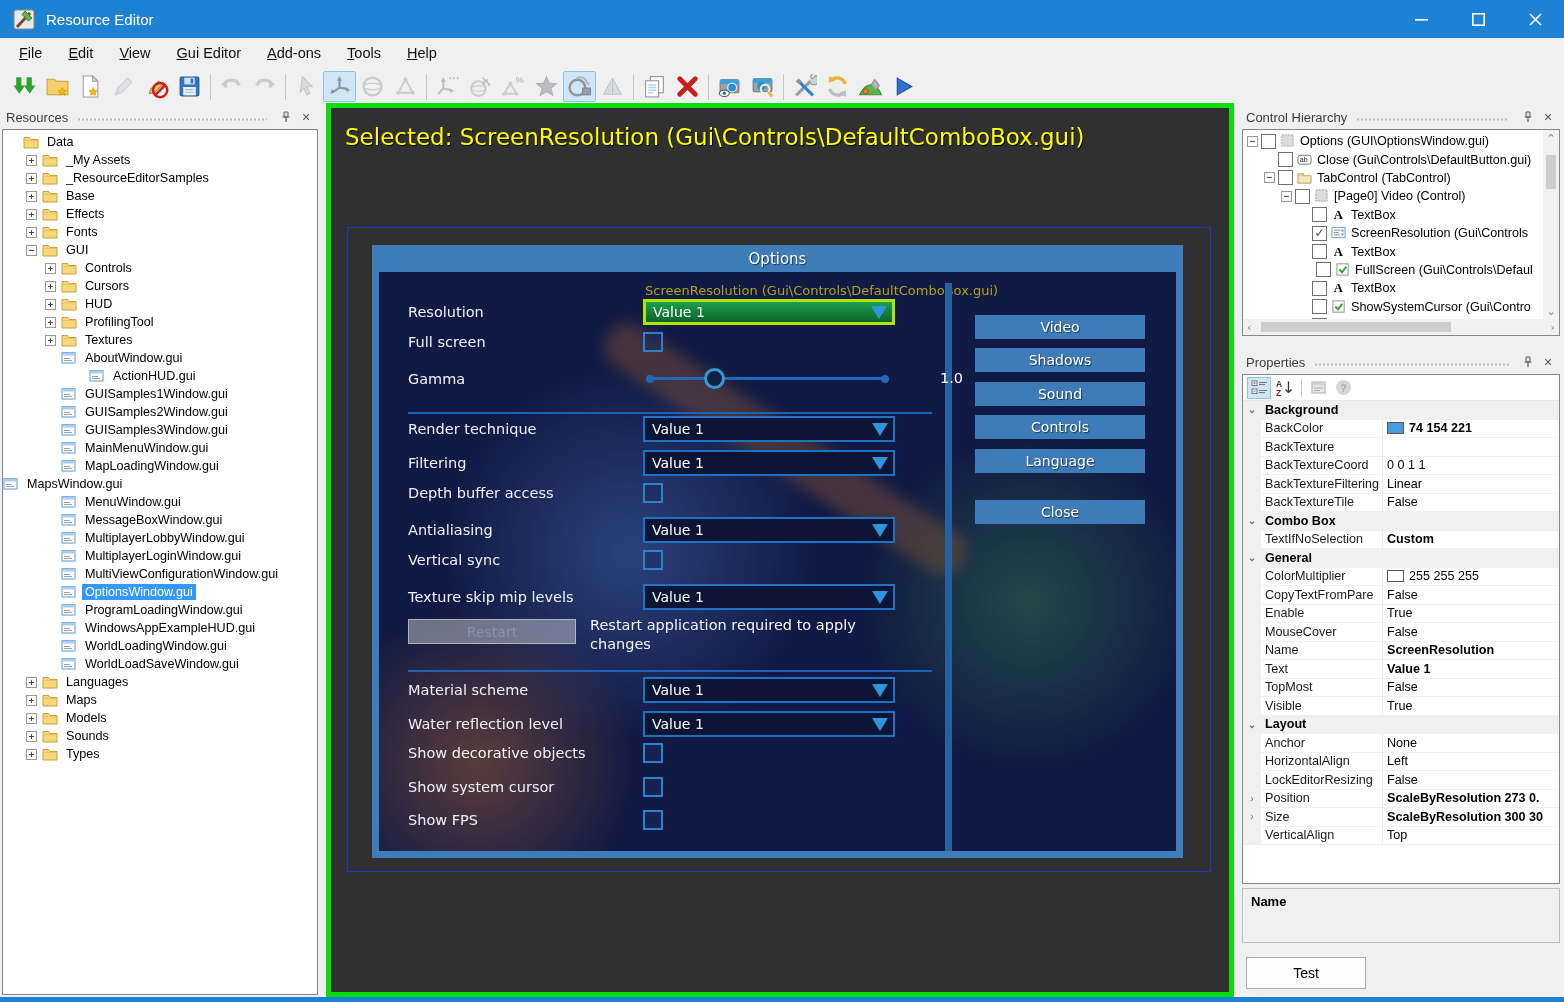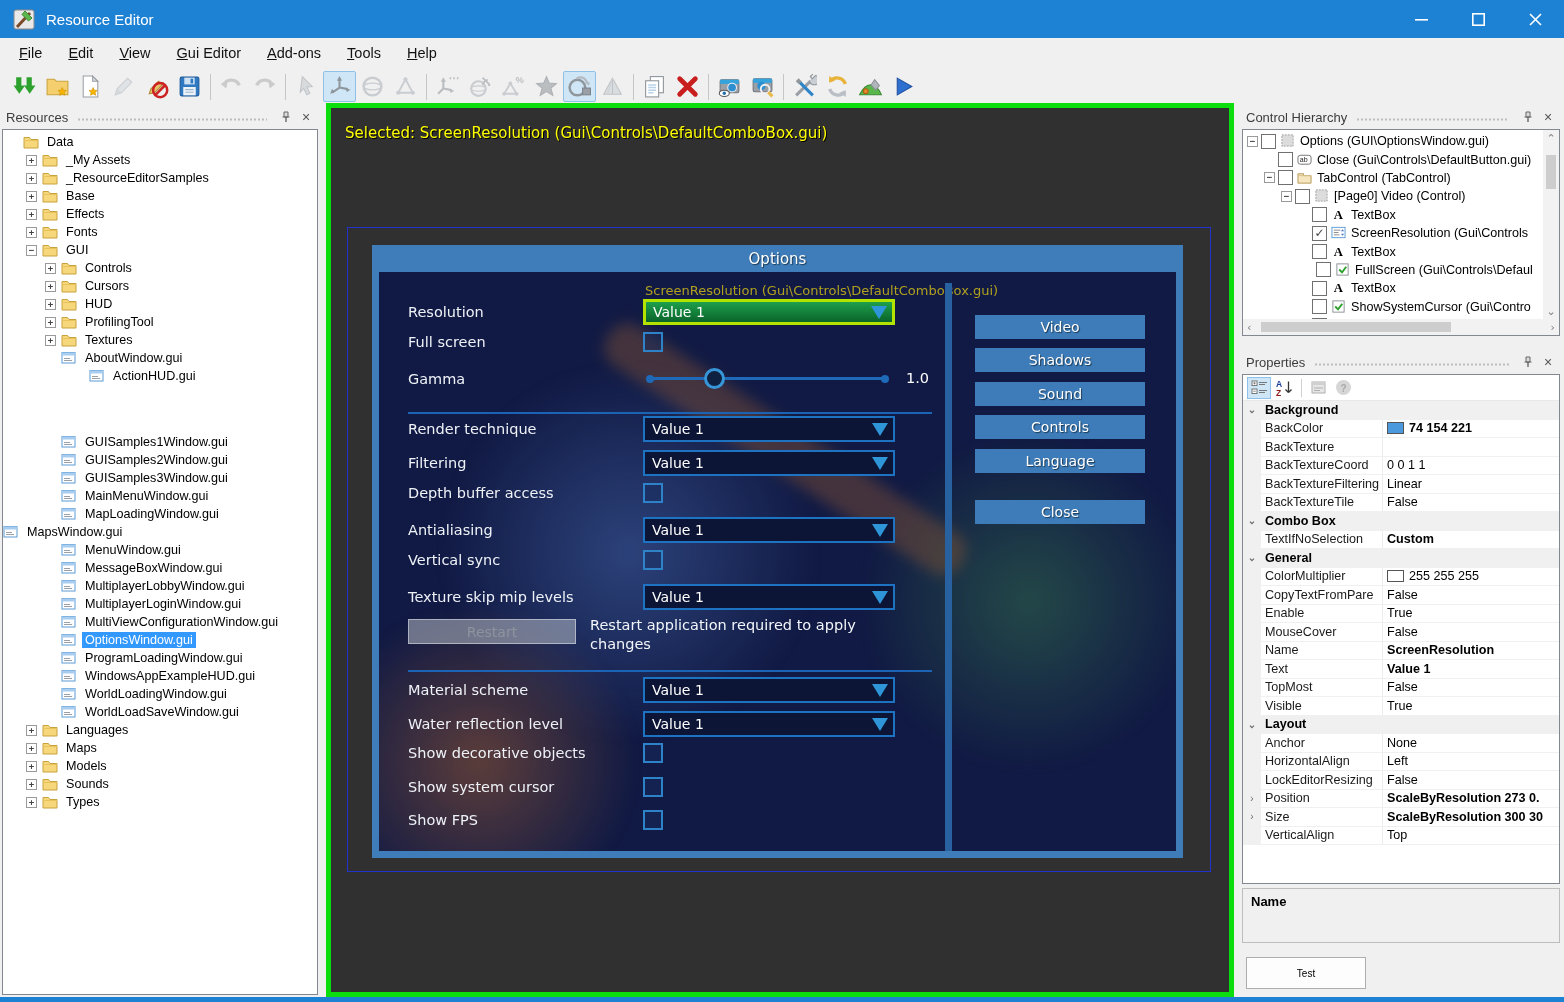--- a/index.html
+++ b/index.html
@@ -45,21 +45,21 @@
   .trow { height:18px; display:flex; align-items:center; font-size:12.6px; color:#000; white-space:nowrap; }
   .texp { width:11px; height:11px; min-width:11px; border:1px solid #9a9a9a; background:#fff;
           font:bold 9px/9px "DejaVu Sans Mono", monospace; text-align:center; color:#444; margin-right:5px; }
   .ticon { width:16px; height:14px; min-width:16px; margin-right:5px; }
   .tlabel { padding:1px 3px; }
   .tlabel.selected { background:#3399ff; color:#fff; }
 
   
   .canvas { position:absolute; left:326px; top:103px; width:908px; height:894px;
             background:#303030; border:5px solid #0cdd0c; }
-  .sel-label { position:absolute; left:14px; top:16px; color:#ffff00; font-size:15px;
+  .sel-label { position:absolute; left:14px; top:16px; color:#ffff00; font-size:23px;
                font-family:"DejaVu Sans", sans-serif; text-shadow:1px 1px 0 #000; }
   .sel-rect { position:absolute; left:16px; top:119px; width:864px; height:645px;
               border:1px solid #2233cc; }
   .gdialog { position:absolute; left:41px; top:137px; width:811px; height:613px; background:#3e7db9; }
   .gdialog-title { height:27px; display:flex; align-items:center; justify-content:center; color:#fff;
                    font:15px "DejaVu Sans", sans-serif; text-shadow:1px 1px 1px rgba(0,0,0,.55); }
   .gdialog-body { position:absolute; left:7px; right:7px; top:27px; bottom:7px; background:#111a44; overflow:hidden; }
   .blob { position:absolute; border-radius:50%; filter:blur(7px); }
   .blob.b1 { left:60px; top:90px;  width:380px; height:380px; background:radial-gradient(circle,rgba(78,116,190,.45),rgba(78,116,190,0) 70%); }
   .blob.b2 { left:-60px; top:330px; width:320px; height:320px; background:radial-gradient(circle,rgba(205,115,45,.40),rgba(205,115,45,0) 70%); }
@@ -79,21 +79,21 @@
   .gsep { position:absolute; left:29px; width:524px; height:2px; background:#1b63b5; }
   .vdivider { position:absolute; left:566px; top:11px; width:7px; height:580px; background:#27619f; }
   .side-btn { position:absolute; left:596px; width:170px; height:24px; background:#3d7cb8;
               color:#fff; font:14px "DejaVu Sans", sans-serif; display:flex; align-items:center;
               justify-content:center; text-shadow:1px 1px 1px rgba(0,0,0,.55);margin-top:16px; }
   .ctl-caption { position:absolute; left:266px; top:11px; color:#b1a01f; font:13px "DejaVu Sans", sans-serif; white-space:nowrap; }
   .slider-track { position:absolute; height:3px; background:#1e6ab8; }
   .slider-dot { position:absolute; width:8px; height:8px; border-radius:50%; background:#1e6ab8; }
   .slider-thumb { position:absolute; width:21px; height:21px; border-radius:50%;
                   border:3px solid #3796d8; background:#0e2140; }
-  .gvalue { position:absolute; color:#fff; font:14.5px "DejaVu Sans", sans-serif; }
+  .gvalue { position:absolute; color:#fff; font:14.5px "DejaVu Sans", sans-serif;margin-left:34px; }
   .restart-btn { position:absolute; left:29px; width:168px; height:25px; background:rgba(196,202,210,.50);
                  border:1px solid rgba(225,230,236,.55); color:#8d949e; font:14px "DejaVu Sans", sans-serif;
                  display:flex; align-items:center; justify-content:center; }
   .restart-note { position:absolute; left:211px; width:320px; color:#f2f5f9;
                   font:14.5px/19px "DejaVu Sans", sans-serif; }
 
   
   .hier-panel { position:absolute; left:1240px; top:105px; width:322px; height:232px; background:#f0f0f0; }
   .hier-box { position:absolute; left:2px; right:2px; top:24px; height:207px; background:#fff;
               border:1px solid #828790; overflow:hidden; }
@@ -129,21 +129,21 @@
   .pname { width:122px; min-width:122px; overflow:hidden; display:flex; align-items:center;
            padding-left:4px; border-right:1px solid #ececec; color:#1a1a1a; white-space:nowrap; }
   .pvalue { flex:1; display:flex; align-items:center; padding-left:4px; overflow:hidden;
             color:#000; white-space:nowrap; }
   .pvalue.bold { font-weight:bold; }
   .swatch { width:17px; height:12px; border:1px solid #555; margin-right:5px; }
   .desc-box { position:absolute; left:2px; right:2px; top:538px; height:55px; background:#f0f0f0;
               border:1px solid #bdbdbd; padding:5px 8px; }
   .desc-title { font-weight:bold; font-size:13px; color:#000; }
   .test-btn { position:absolute; left:6px; top:607px; width:120px; height:32px; background:#fdfdfd;
-              border:1px solid #adadad; font-size:10px; color:#000; display:flex;
+              border:1px solid #adadad; font-size:14px; color:#000; display:flex;
               align-items:center; justify-content:center; }
 
   .win-bottom { position:absolute; left:0; top:997px; right:0; height:5px; background:#1e82d4; }
 </style>
 </head>
 <body>
 
 <div class="app">
 
   <div class="titlebar">
@@ -494,21 +494,21 @@
           <span class="tlabel">AboutWindow.gui</span>
         </div>
         <div class="trow" style="padding-left: 86px;">
           <span class="ticon"><svg viewBox="0 0 15 13" width="15" height="13">
               <rect x="1" y="1.5" width="13" height="10.5" fill="#fff" stroke="#5b9bd5"></rect>
               <rect x="1" y="1.5" width="13" height="3" fill="#a8cdf0"></rect>
               <path d="M3 7.5h6M3 9.5h8" stroke="#9aa0a6"></path>
             </svg></span>
           <span class="tlabel">ActionHUD.gui</span>
         </div>
-        <div class="trow" style="padding-left: 58px; margin-top: 48px;">
+        <div class="trow" style="padding-left: 58px;">
           <span class="ticon"><svg viewBox="0 0 15 13" width="15" height="13">
               <rect x="1" y="1.5" width="13" height="10.5" fill="#fff" stroke="#5b9bd5"></rect>
               <rect x="1" y="1.5" width="13" height="3" fill="#a8cdf0"></rect>
               <path d="M3 7.5h6M3 9.5h8" stroke="#9aa0a6"></path>
             </svg></span>
           <span class="tlabel">GUISamples1Window.gui</span>
         </div>
         <div class="trow" style="padding-left: 58px;">
           <span class="ticon"><svg viewBox="0 0 15 13" width="15" height="13">
               <rect x="1" y="1.5" width="13" height="10.5" fill="#fff" stroke="#5b9bd5"></rect>

